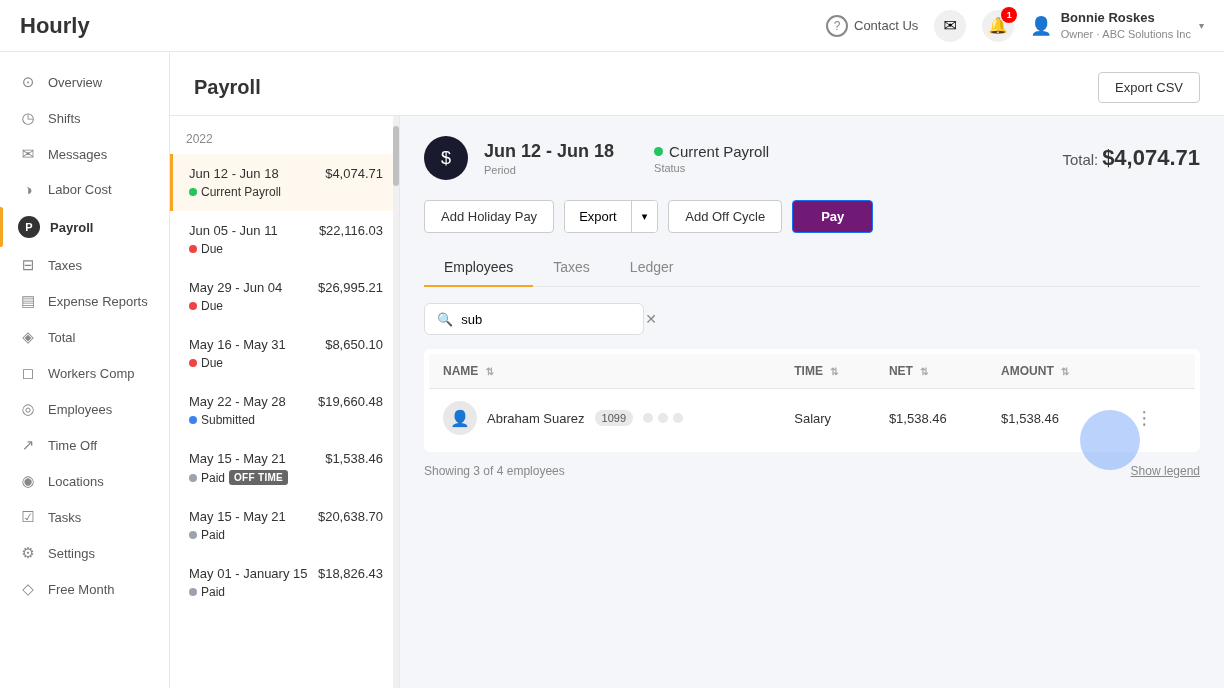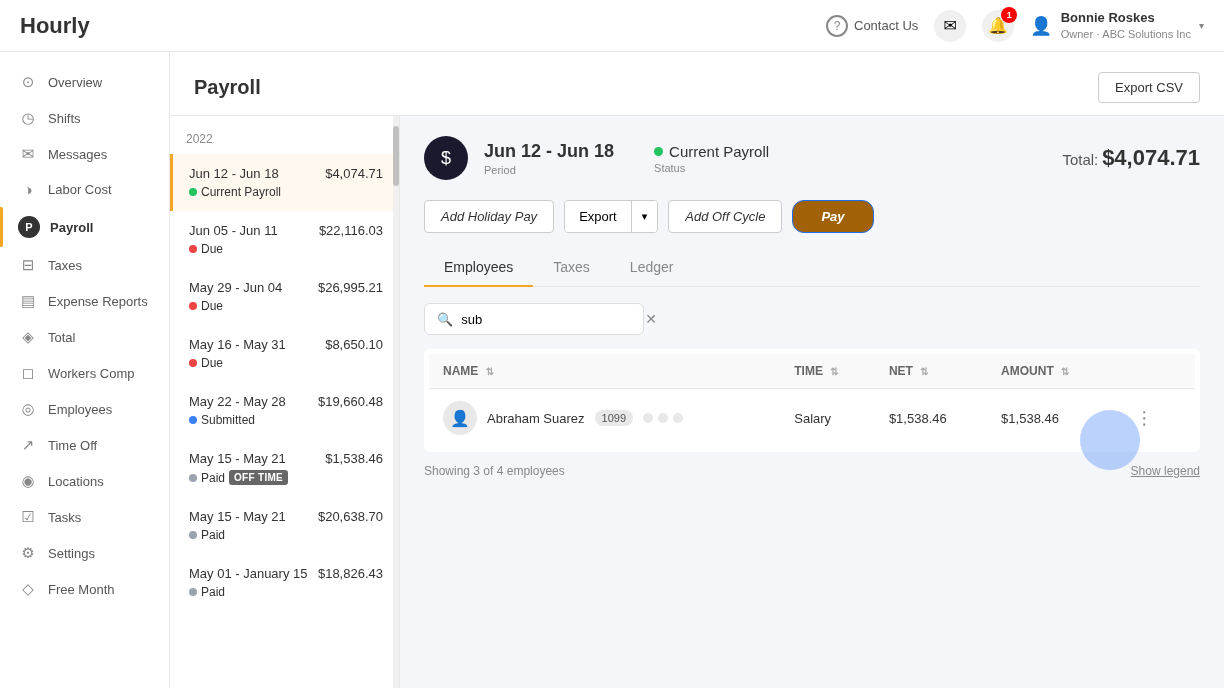--- a/index.html
+++ b/index.html
@@ -122,23 +122,23 @@
     .detail-status-text { font-size: 15px; font-weight: 500; color: #333; }
     .detail-status-label { font-size: 11px; color: #888; margin-top: 2px; }
     .detail-total { font-size: 15px; color: #555; }
     .detail-total-amount { font-size: 22px; font-weight: 700; color: #333; }
 
     
     .action-buttons { display: flex; align-items: center; gap: 10px; margin-bottom: 16px; }
     .action-btn {
       padding: 8px 16px; border: 1px solid #ccc; border-radius: 4px;
       background: #fff; cursor: pointer; font-size: 13px; color: #333;
-      display: flex; align-items: center; gap: 4px; font-style: italic;
-    }
-    .action-btn.pay-btn { background: #a16207; color: white; border-color: #1a6ff0; font-weight: 600; padding: 8px 28px; border-radius: 12px; }
+      display: flex; align-items: center; gap: 4px;
+    }
+    .action-btn.pay-btn { background: #701a75; color: white; border-color: #1a6ff0; font-weight: 600; padding: 8px 28px; }
     .export-split { display: flex; border: 1px solid #ccc; border-radius: 4px; overflow: hidden; }
     .export-split-main { padding: 8px 14px; background: #fff; cursor: pointer; font-size: 13px; border: none; }
     .export-split-arrow { padding: 8px 10px; background: #fff; cursor: pointer; border: none; border-left: 1px solid #ccc; font-size: 11px; }
 
     
     .tabs { display: flex; border-bottom: 1px solid #e8e8e8; margin-bottom: 16px; }
     .tab {
       padding: 10px 20px; cursor: pointer; font-size: 14px; color: #888;
       border-bottom: 2px solid transparent; margin-bottom: -1px;
     }

